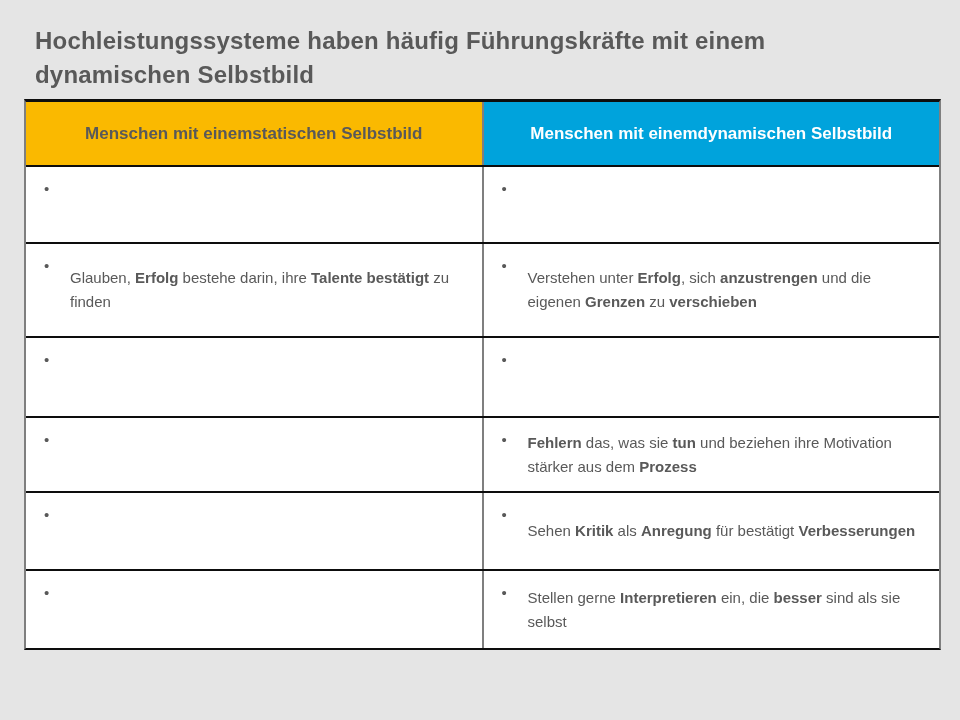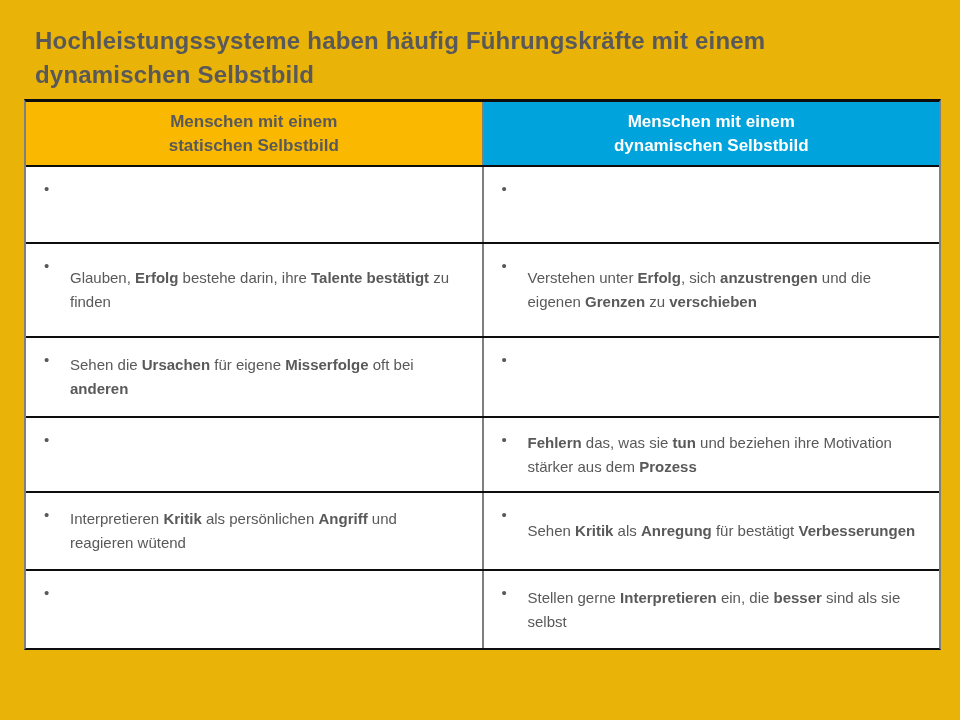--- a/index.html
+++ b/index.html
@@ -5,21 +5,21 @@
   html, body {
     margin: 0;
     padding: 0;
     background: #ffffff;
     font-family: "Liberation Sans", sans-serif;
   }
   .slide {
     position: relative;
     width: 960px;
     height: 720px;
-    background: #eab308;
+    background: #e5e5e5;
     overflow: hidden;
   }
   .slide-title {
     position: absolute;
     left: 35px;
     top: 24px;
     width: 890px;
     font-size: 24px;
     line-height: 34px;
     font-weight: bold;
@@ -40,21 +40,21 @@
   }
   .t-header {
     display: flex;
     height: 63px;
     border-bottom: 2px solid #0d0d0d;
   }
   .h-cell {
     flex: 1 1 0;
     box-sizing: border-box;
     display: flex;
-    flex-direction: column;
+    flex-direction: row;
     align-items: center;
     justify-content: center;
     text-align: center;
     font-weight: bold;
     font-size: 17px;
     line-height: 24px;
   }
   .h-cell.static  { color: #595959; border-right: 2px solid #7f7f7f; }
   .h-cell.dynamic { color: #ffffff; }
   .t-row {
@@ -128,39 +128,37 @@
             <span class="cell-text"><span>Glauben, </span><b>Erfolg</b><span> bestehe darin, ihre </span><b>Talente bestätigt</b><span> zu finden</span></span>
           </div>
           <div class="cell dynamic" style="color: rgb(89, 89, 89);">
             <span class="bullet">•</span>
             <span class="cell-text"><span>Verstehen unter </span><b>Erfolg</b><span>, sich </span><b>anzustrengen</b><span> und die eigenen </span><b>Grenzen</b><span> zu </span><b>verschieben</b></span>
           </div>
         </div>
         <div class="t-row">
           <div class="cell static" style="color: rgb(89, 89, 89);">
             <span class="bullet">•</span>
-            <span class="cell-text"><span>Sehen die </span><b>Ursachen</b><span> für eigene </span><b>Misserfolge</b><span> oft bei </span><b>anderen</b></span>
           </div>
           <div class="cell dynamic" style="color: rgb(89, 89, 89);">
             <span class="bullet">•</span>
           </div>
         </div>
         <div class="t-row">
           <div class="cell static" style="color: rgb(89, 89, 89);">
             <span class="bullet">•</span>
           </div>
           <div class="cell dynamic" style="color: rgb(89, 89, 89);">
             <span class="bullet">•</span>
             <span class="cell-text"><b>Fehlern</b><span> das, was sie </span><b>tun</b><span> und beziehen ihre Motivation stärker aus dem </span><b>Prozess</b></span>
           </div>
         </div>
         <div class="t-row">
           <div class="cell static" style="color: rgb(89, 89, 89);">
             <span class="bullet">•</span>
-            <span class="cell-text"><span>Interpretieren </span><b>Kritik</b><span> als persönlichen </span><b>Angriff</b><span> und reagieren wütend</span></span>
           </div>
           <div class="cell dynamic" style="color: rgb(89, 89, 89);">
             <span class="bullet">•</span>
             <span class="cell-text"><span>Sehen </span><b>Kritik</b><span> als </span><b>Anregung</b><span> für bestätigt </span><b>Verbesserungen</b></span>
           </div>
         </div>
         <div class="t-row">
           <div class="cell static" style="color: rgb(89, 89, 89);">
             <span class="bullet">•</span>
           </div>

